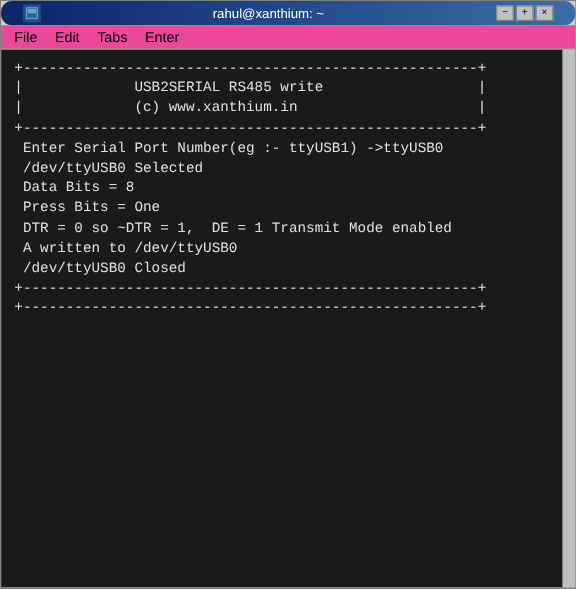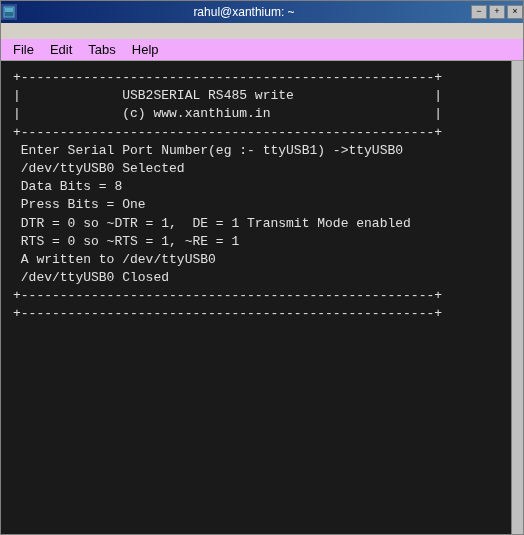--- a/index.html
+++ b/index.html
@@ -23,22 +23,23 @@
       flex-direction: column;
       border: 1px solid #808080;
     }
 
     .title-bar {
       background: linear-gradient(to right, #0a246a, #3a6ea5);
       height: 22px;
       display: flex;
       align-items: center;
       justify-content: space-between;
-      padding: 0 0;
+      padding: 0 20px;
       flex-shrink: 0;
+      border-radius: 10px;
     }
 
     .title-bar-icon {
       width: 16px;
       height: 16px;
       background: #2a4a8a;
       display: flex;
       align-items: center;
       justify-content: center;
       font-size: 10px;
@@ -66,28 +67,27 @@
       font-size: 9px;
       display: flex;
       align-items: center;
       justify-content: center;
       cursor: pointer;
       font-family: 'Courier New', monospace;
       color: #000;
     }
 
     .menu-bar {
-      background: #f0abfc;
+      background: #ec4899;
       height: 22px;
       display: flex;
       align-items: center;
       padding: 0 4px;
       border-bottom: 1px solid #a0a0a0;
       flex-shrink: 0;
-      margin-top: 16px;
     }
 
     .menu-item {
       padding: 2px 8px;
       font-size: 13px;
       font-family: 'Segoe UI', Tahoma, sans-serif;
       cursor: pointer;
       color: #000;
     }
 
@@ -136,39 +136,38 @@
       <div class="title-btn">−</div>
       <div class="title-btn">+</div>
       <div class="title-btn">×</div>
     </div>
   </div>
 
   <div class="menu-bar">
     <span class="menu-item">File</span>
     <span class="menu-item">Edit</span>
     <span class="menu-item">Tabs</span>
-    <span class="menu-item">Help</span>
+    <span class="menu-item">Enter</span>
   </div>
 
   <div class="terminal-area">
     <div class="terminal" id="terminal-content">
     <span class="terminal-line">+-----------------------------------------------------+</span>
         <span class="terminal-line">|             USB2SERIAL RS485 write                  |</span>
         <span class="terminal-line">|             (c) www.xanthium.in                     |</span>
         <span class="terminal-line">+-----------------------------------------------------+</span>
         <span class="terminal-line"> Enter Serial Port Number(eg :- ttyUSB1) -&gt;ttyUSB0</span>
         <span class="terminal-line"></span>
         <span class="terminal-line"> /dev/ttyUSB0 Selected</span>
         <span class="terminal-line"></span>
         <span class="terminal-line"> Data Bits = 8</span>
         <span class="terminal-line"> Press Bits = One</span>
         <span class="terminal-line"></span>
         <span class="terminal-line"></span>
         <span class="terminal-line"> DTR = 0 so ~DTR = 1,  DE = 1 Transmit Mode enabled</span>
-        <span class="terminal-line"> RTS = 0 so ~RTS = 1, ~RE = 1</span>
         <span class="terminal-line"></span>
         <span class="terminal-line"> A written to /dev/ttyUSB0</span>
         <span class="terminal-line"></span>
         <span class="terminal-line"> /dev/ttyUSB0 Closed</span>
         <span class="terminal-line"></span>
         <span class="terminal-line">+-----------------------------------------------------+</span>
         <span class="terminal-line">+-----------------------------------------------------+</span>
       </div>
     <div class="scrollbar"></div>
   </div>

